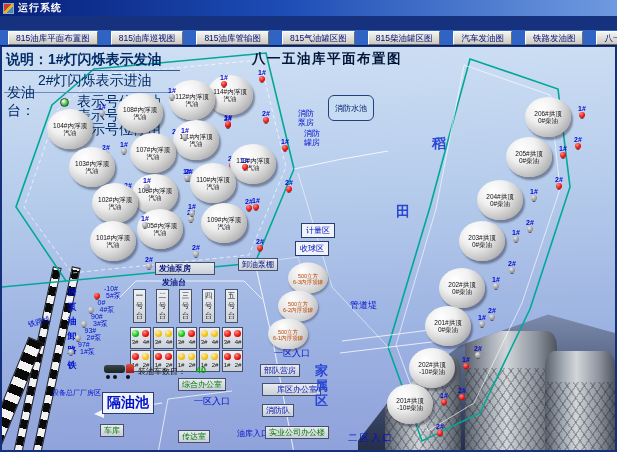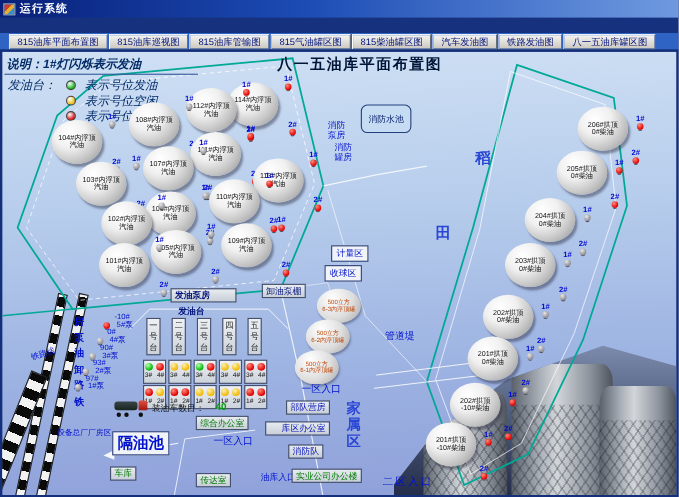--- a/index.html
+++ b/index.html
@@ -9,32 +9,32 @@
   #titlebar{position:absolute;left:0;top:0;width:617px;height:16px;
     background:linear-gradient(90deg,#08207a 0%,#1c4cb4 45%,#6f9ae0 100%);
     display:flex;align-items:center;padding-left:3px;}
   #app-icon{width:11px;height:11px;margin-right:4px;border:1px solid #9ab;
     background:linear-gradient(135deg,#d03c2c 0 40%,#e0b030 40% 65%,#3c8cc8 65% 100%);}
   #title-text{color:#fff;font-size:10px;font-weight:bold;letter-spacing:1px;}
   #menubar{position:absolute;left:0;top:16px;width:617px;height:14px;background:#d8d4cc;
     border-bottom:1px solid #8a8a86;display:flex;align-items:center;padding-left:6px;gap:14px;}
   .menu-item{font-size:9px;color:#111;}
   #toolbar{position:absolute;left:0;top:30px;width:617px;height:16px;background:#2f63c4;
-    display:flex;align-items:center;padding-left:8px;gap:1px;border-bottom:1px solid #0a1c5a;}
+    display:flex;align-items:center;padding-left:8px;gap:13px;border-bottom:1px solid #0a1c5a;}
   .tb-btn{flex:0 0 auto;font-size:8.5px;color:#00127a;background:linear-gradient(#f4f4f0,#cdc9c1);
     border:1px solid;border-color:#fff #6e6e68 #6e6e68 #fff;border-radius:1px;
     padding:1px 7px;line-height:10px;white-space:nowrap;}
   
   #canvas{position:absolute;left:0;top:46px;width:617px;height:406px;
     border:2px solid #14307c;border-top:1px solid #14307c;
     background:linear-gradient(178deg,#cfe0f4 0%,#b7cdec 35%,#9db3e2 70%,#8fa0da 100%);overflow:hidden;}
   #diagram-title{position:absolute;left:250px;top:3px;font-size:13.5px;font-weight:bold;
     color:#001638;letter-spacing:1.5px;}
   
-  #legend{position:absolute;left:2px;top:4px;width:176px;color:#002a66;font-size:11px;font-style:italic;}
+  #legend{position:absolute;left:2px;top:4px;width:176px;color:#002a66;font-size:14px;}
   #legend .l1{font-weight:bold;border-bottom:1px solid #335a9a;padding:0 0 1px 2px;}
   #legend .l2{padding:1px 0 2px 34px;border-bottom:1px solid #6a8ac0;}
   #legend-rows{position:relative;padding-top:2px;}
   .legend-row{display:flex;align-items:center;height:14px;}
   .legend-station{width:56px;padding-left:3px;}
   .legend-bulb{width:9px;height:9px;border-radius:50%;margin-right:8px;border:1px solid #444;}
   
   .rail{position:absolute;background:repeating-linear-gradient(0deg,#0a0a0a 0 9px,#f2f2f2 9px 17px);
     border:1px solid #222;}
   #rail-a{left:30px;top:218px;width:9px;height:200px;transform:rotate(12deg);}
@@ -172,20 +172,21 @@
       <path d="M160,356 L98,366" fill="none" stroke="#ffffff" stroke-width="1" opacity="0.9"></path>
       <polygon points="92,367 102,362 102,371" fill="#ffffff" opacity="0.9"></polygon>
       <path d="M166,352 L156,406 M230,344 L166,352" fill="none" stroke="#ffffff" stroke-width="0.9" opacity="0.8"></path>
       <path d="M253,216 L296,210 L310,260" fill="none" stroke="#ffffff" stroke-width="0.7" opacity="0.6"></path>
     </svg>
 
     <div id="diagram-title">八一五油库平面布置图</div>
 
     <div id="legend">
       <div class="l1">说明：1#灯闪烁表示发油</div>
+      <div class="l2">2#灯闪烁表示进油</div>
       <div id="legend-rows">
           <div class="legend-row">
             <span class="legend-station">发油台：</span>
             <span class="legend-bulb" style="background: radial-gradient(circle at 35% 30%, rgb(255, 255, 255), rgb(0, 180, 0) 75%);"></span>
             <span>表示号位发油</span>
           </div>
           <div class="legend-row">
             <span class="legend-station"></span>
             <span class="legend-bulb" style="background: radial-gradient(circle at 35% 30%, rgb(255, 255, 255), rgb(240, 184, 0) 75%);"></span>
             <span>表示号位空闲</span>
@@ -645,21 +646,21 @@
         </div>
         <div class="railpump" style="left: 66px; top: 297px;">
           <span class="bulb gray"></span>
           <span class="grade">97#</span>
           <span class="pname2">1#泵</span>
         </div>
       </div>
 
     <div class="lbl txt-blue" style="left:272px;top:300px;font-size:9px;">一区入口</div>
     <div class="lbl box box-blue" style="left:258px;top:317px;">部队营房</div>
-    <div class="lbl box box-blue" style="left:239px;top:336px;padding-left:14px;">库区办公室</div>
+    <div class="lbl box box-blue" style="left:260px;top:336px;padding-left:14px;">库区办公室</div>
     <div class="lbl box box-blue" style="left:260px;top:357px;">消防队</div>
     <div class="lbl txt-blue-big vert" style="left:312px;top:316px;width:15px;font-size:13px;line-height:15px;">家属区</div>
     <div class="lbl box box-green" style="left:176px;top:331px;">综合办公室</div>
     <div class="lbl txt-blue" style="left:192px;top:348px;font-size:9px;">一区入口</div>
     <div class="lbl box box-green" style="left:176px;top:383px;">传达室</div>
     <div class="lbl txt-blue" style="left:235px;top:381px;">油库入口</div>
     <div class="lbl box box-green" style="left:263px;top:379px;">实业公司办公楼</div>
     <div class="lbl txt-blue" style="left:346px;top:385px;font-size:9.5px;letter-spacing:2px;">二区入口</div>
     <div class="lbl box-white" style="left:100px;top:345px;font-size:14px;font-weight:bold;border-width:1px;">隔油池</div>
     <div class="lbl box box-green" style="left:98px;top:377px;">车库</div>

